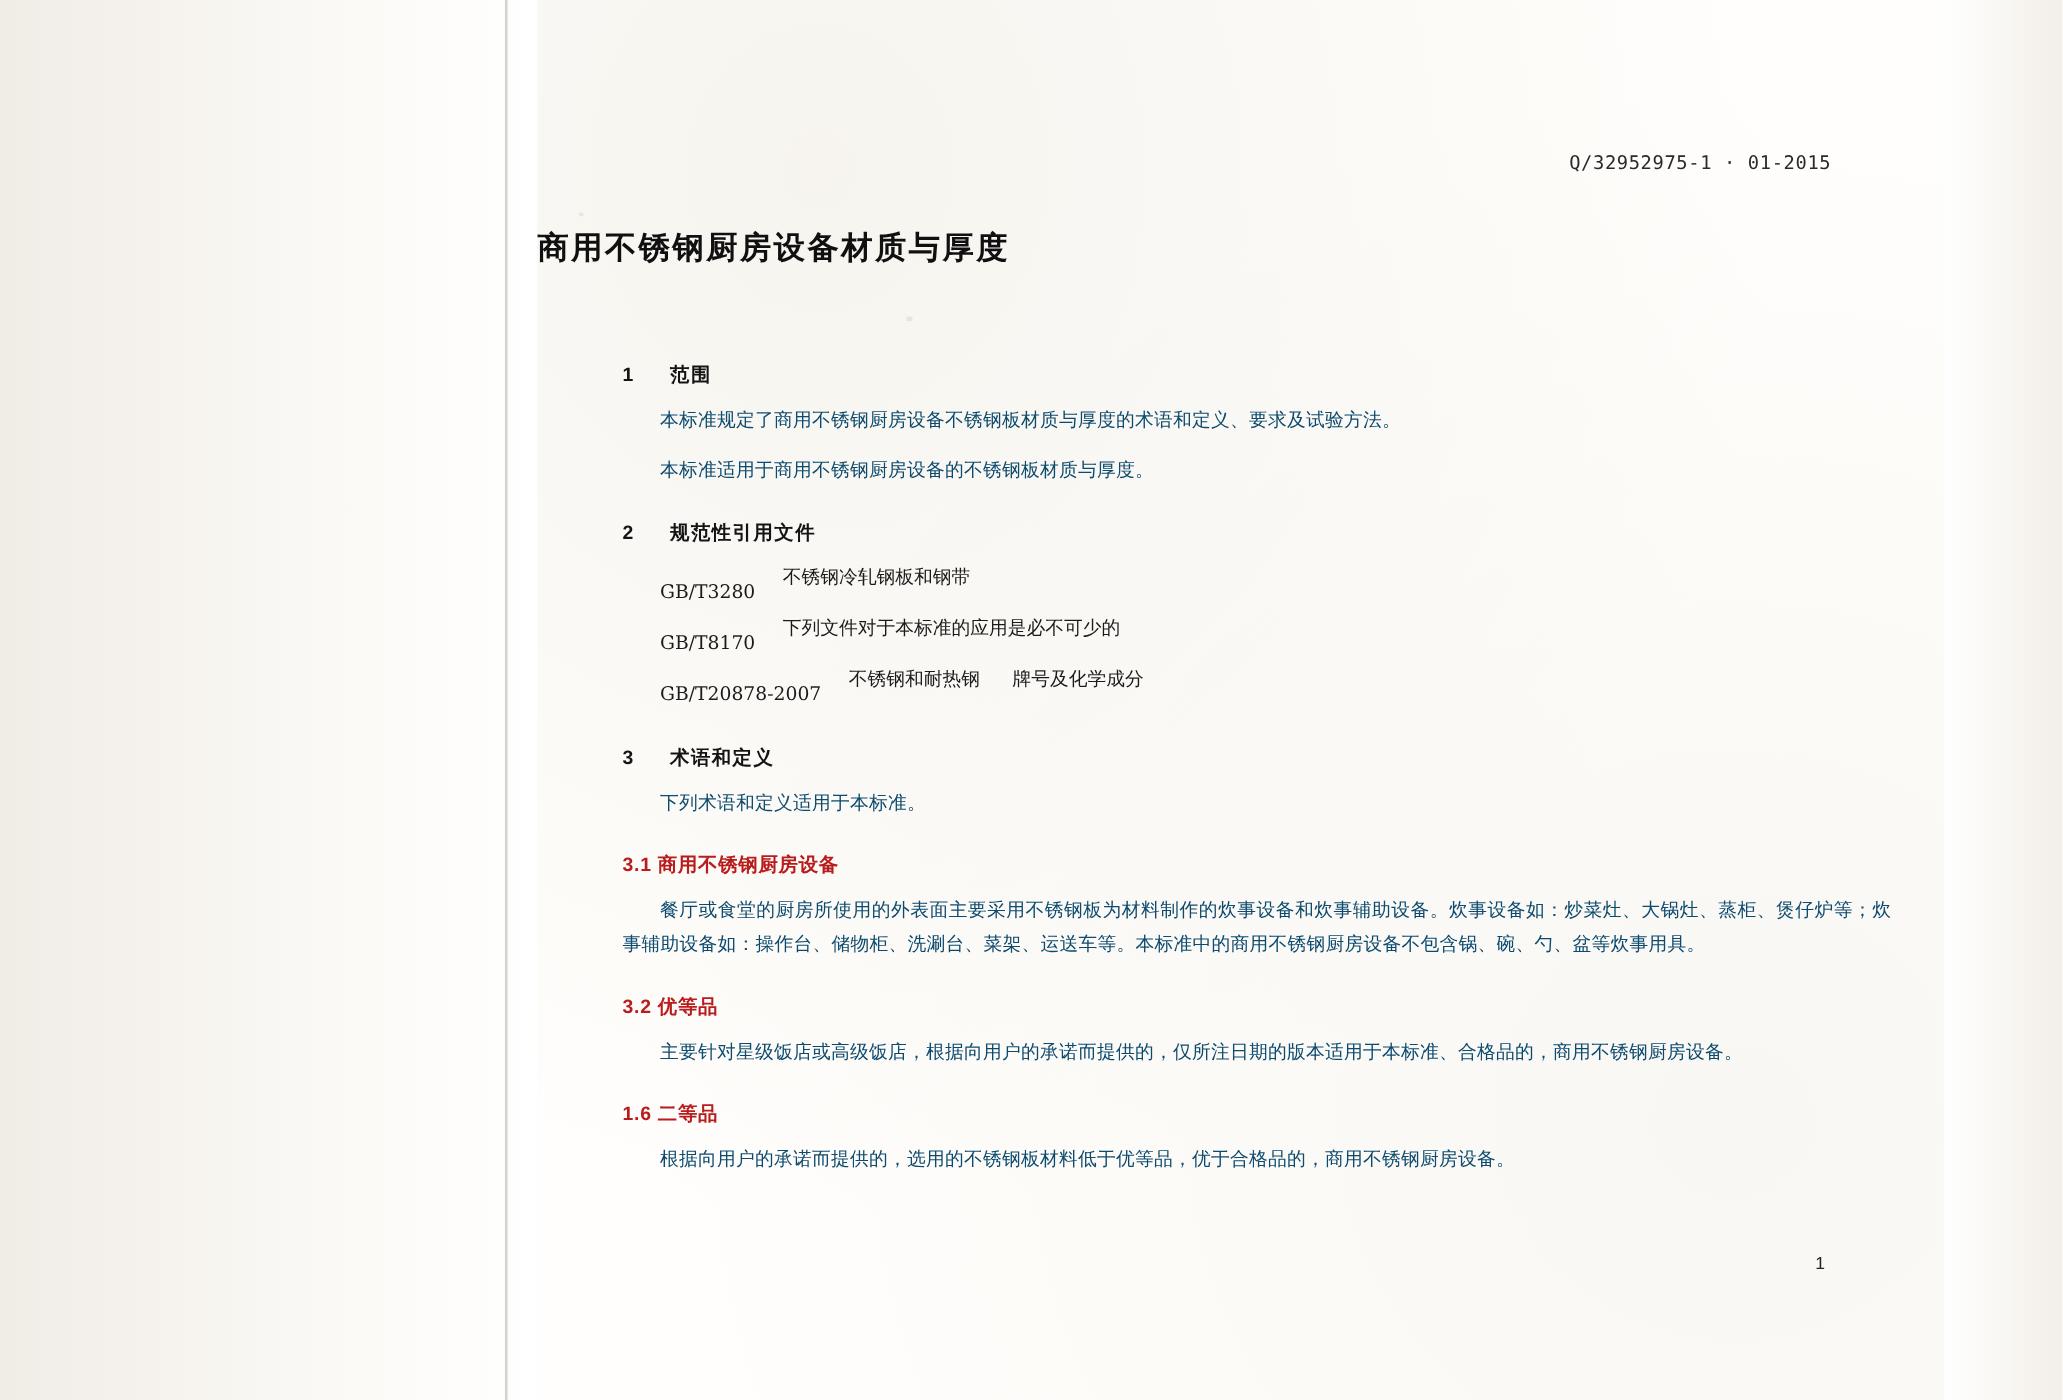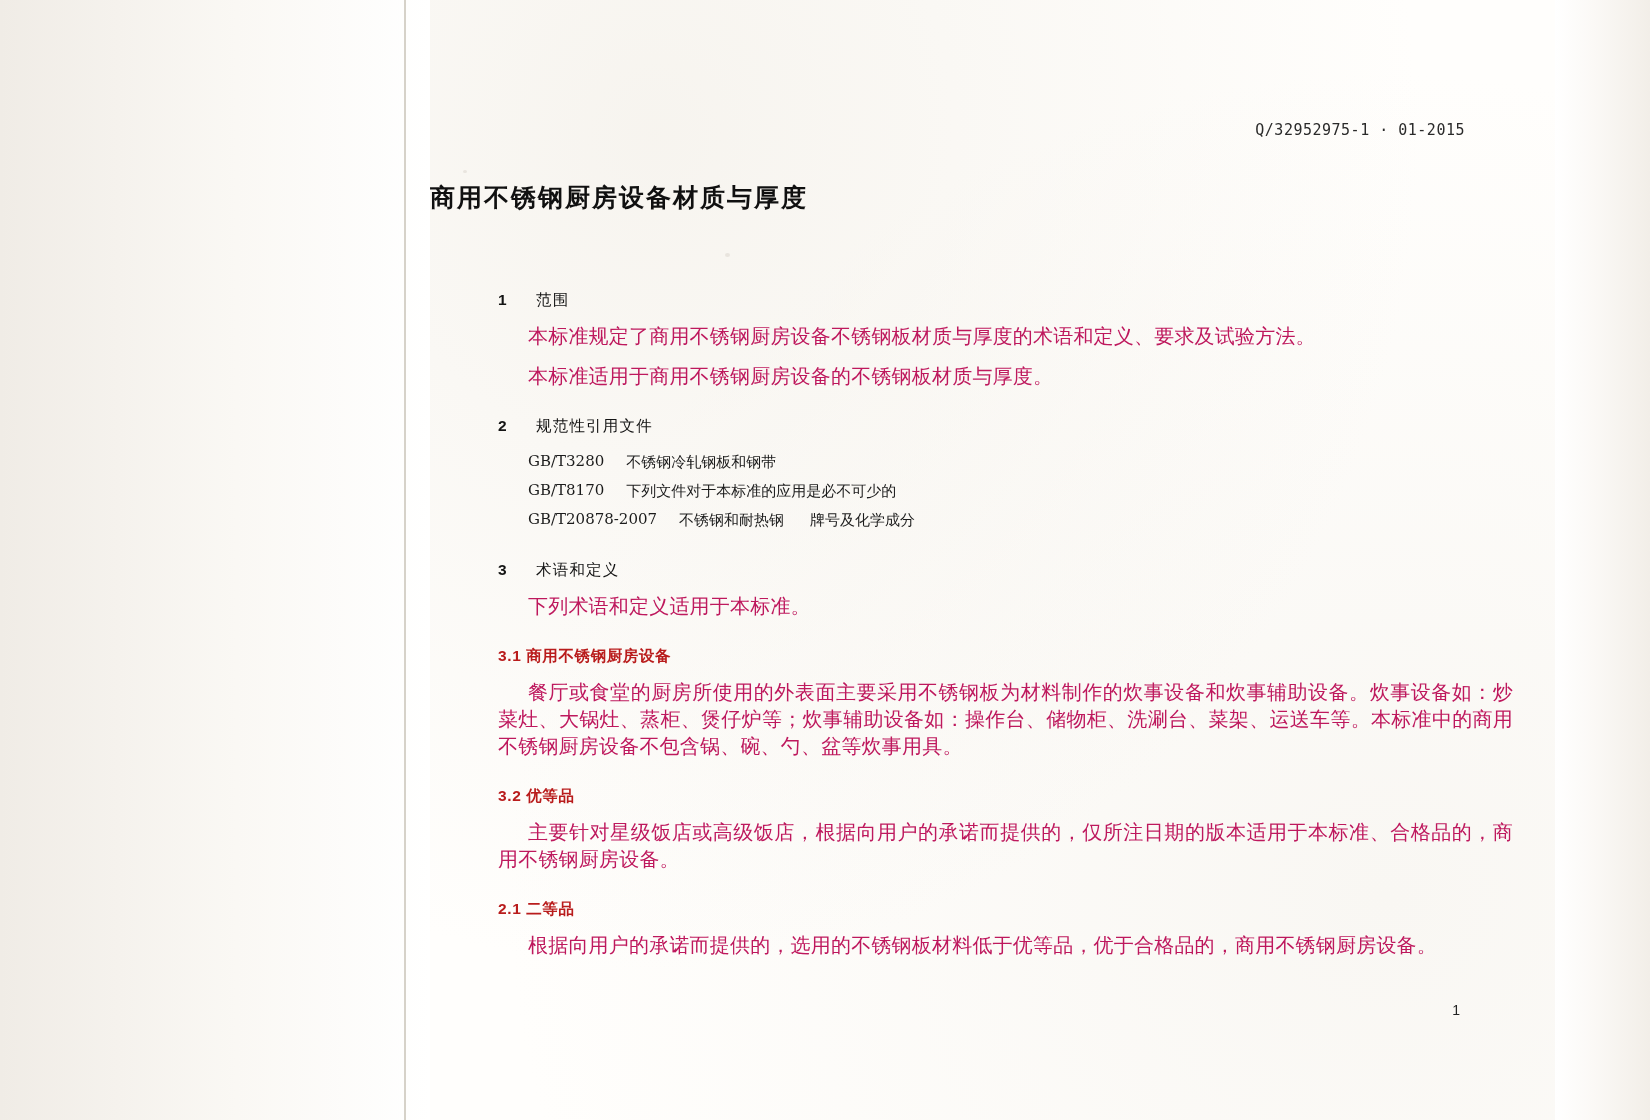--- a/index.html
+++ b/index.html
@@ -96,57 +96,58 @@
   }
   .h-num {
     width: 38px;
     flex: 0 0 38px;
     font-size: 15.5px;
     font-weight: bold;
     color: #141414;
   }
   .h-text {
     font-size: 15.5px;
-    font-weight: normal;
+    font-weight: bold;
     letter-spacing: 1.2px;
     color: #141414;
   }
   .sub-h {
     margin-top: 26px;
     font-size: 15.5px;
     font-weight: bold;
     letter-spacing: .6px;
     color: #b91c1c;
   }
   p.para {
     margin: 12px 0 0 0;
-    font-size: 20px;
+    font-size: 15px;
     line-height: 27px;
     text-align: justify;
     letter-spacing: .2px;
     text-indent: 30px;
-    color: #be185d;
+    color: #0c4a6e;
   }
   p.para.tight {
     margin-top: 13px;
   }
   .ref-list {
     margin-top: 10px;
   }
   .ref-item {
     display: flex;
     font-size: 15px;
     line-height: 29px;
     padding-left: 30px;
     color: #1b1b1b;
   }
   .ref-code {
     font-family: "DejaVu Serif", serif;
     font-size: 15px;
     white-space: nowrap;
+    margin-top: 12px;
   }
   .ref-title {
     margin-left: 22px;
     font-size: 15px;
   }
   .ref-extra {
     margin-left: 26px;
     font-size: 15px;
   }
   .page-num {
@@ -219,21 +220,21 @@
           <div class="h-text">术语和定义</div>
         </div>
         <p class="para">下列术语和定义适用于本标准。</p>
 
         <div class="sub-h">3.1 商用不锈钢厨房设备</div>
         <p class="para">餐厅或食堂的厨房所使用的外表面主要采用不锈钢板为材料制作的炊事设备和炊事辅助设备。炊事设备如：炒菜灶、大锅灶、蒸柜、煲仔炉等；炊事辅助设备如：操作台、储物柜、洗涮台、菜架、运送车等。本标准中的商用不锈钢厨房设备不包含锅、碗、勺、盆等炊事用具。</p>
 
         <div class="sub-h">3.2 优等品</div>
         <p class="para">主要针对星级饭店或高级饭店，根据向用户的承诺而提供的，仅所注日期的版本适用于本标准、合格品的，商用不锈钢厨房设备。</p>
 
-        <div class="sub-h">2.1 二等品</div>
+        <div class="sub-h">1.6 二等品</div>
         <p class="para">根据向用户的承诺而提供的，选用的不锈钢板材料低于优等品，优于合格品的，商用不锈钢厨房设备。</p>
 
       </div>
 
       <div class="page-num">1</div>
 
     </div>
   </div>
 </div>
 

